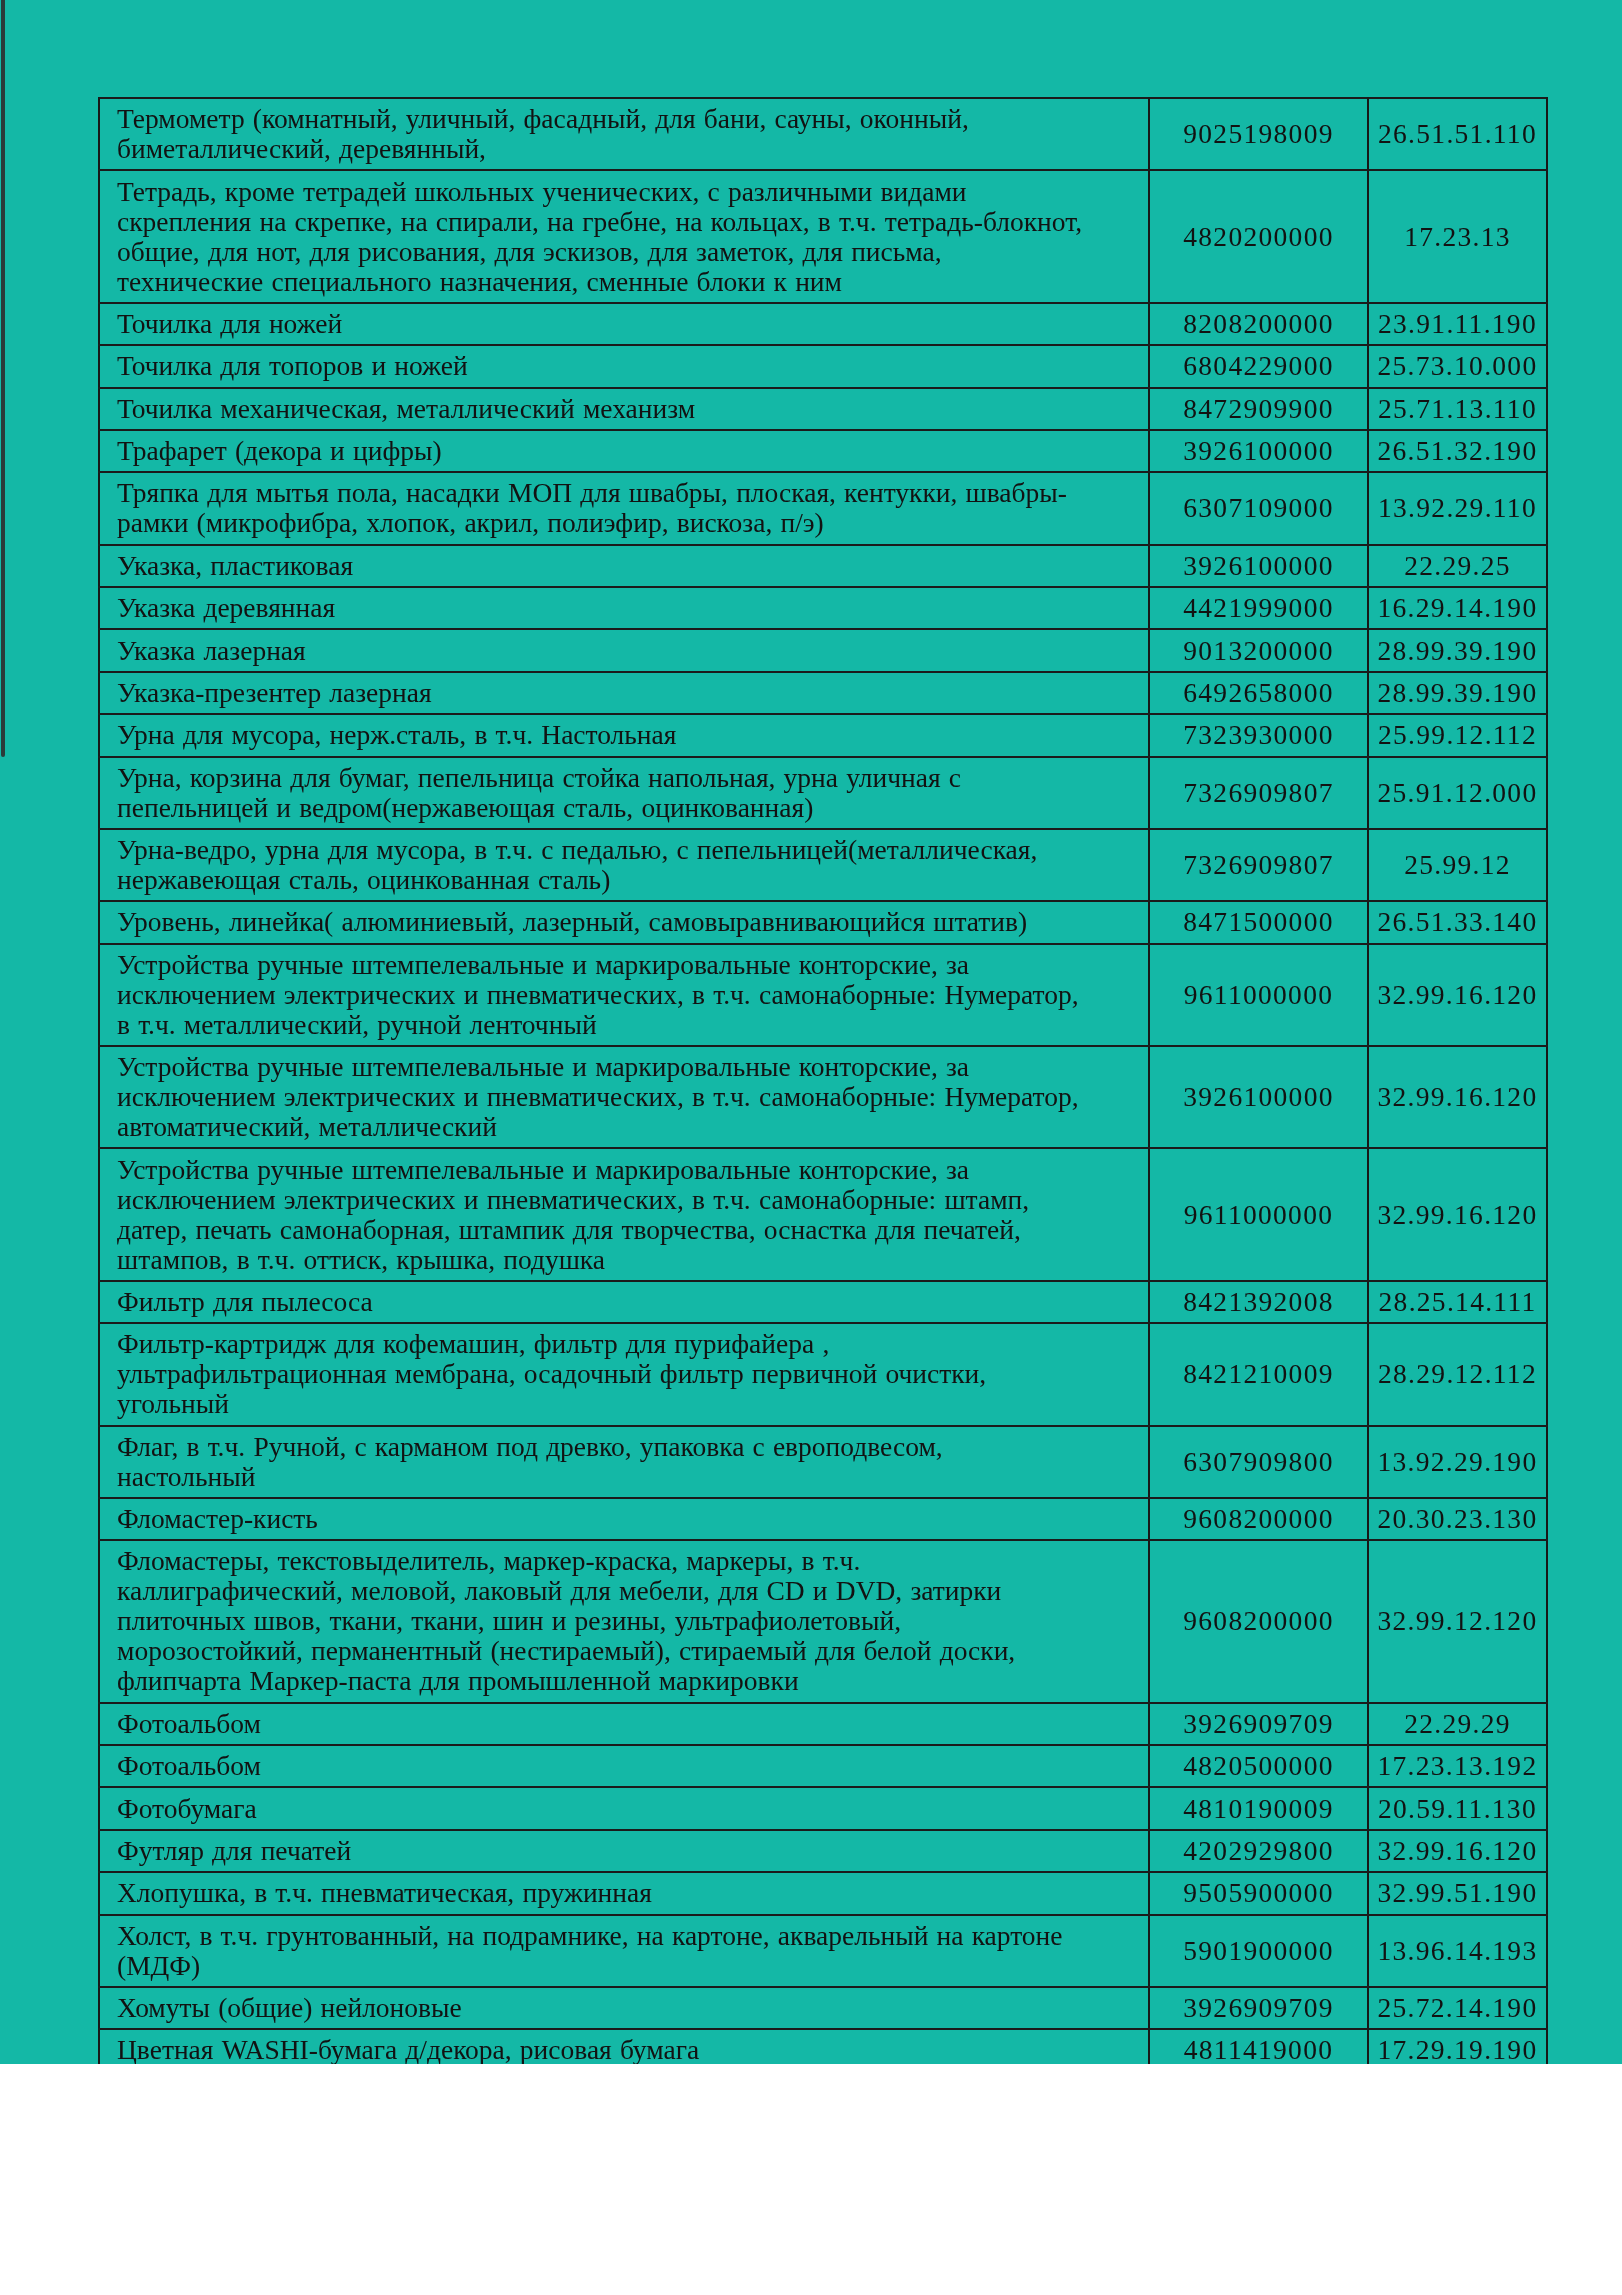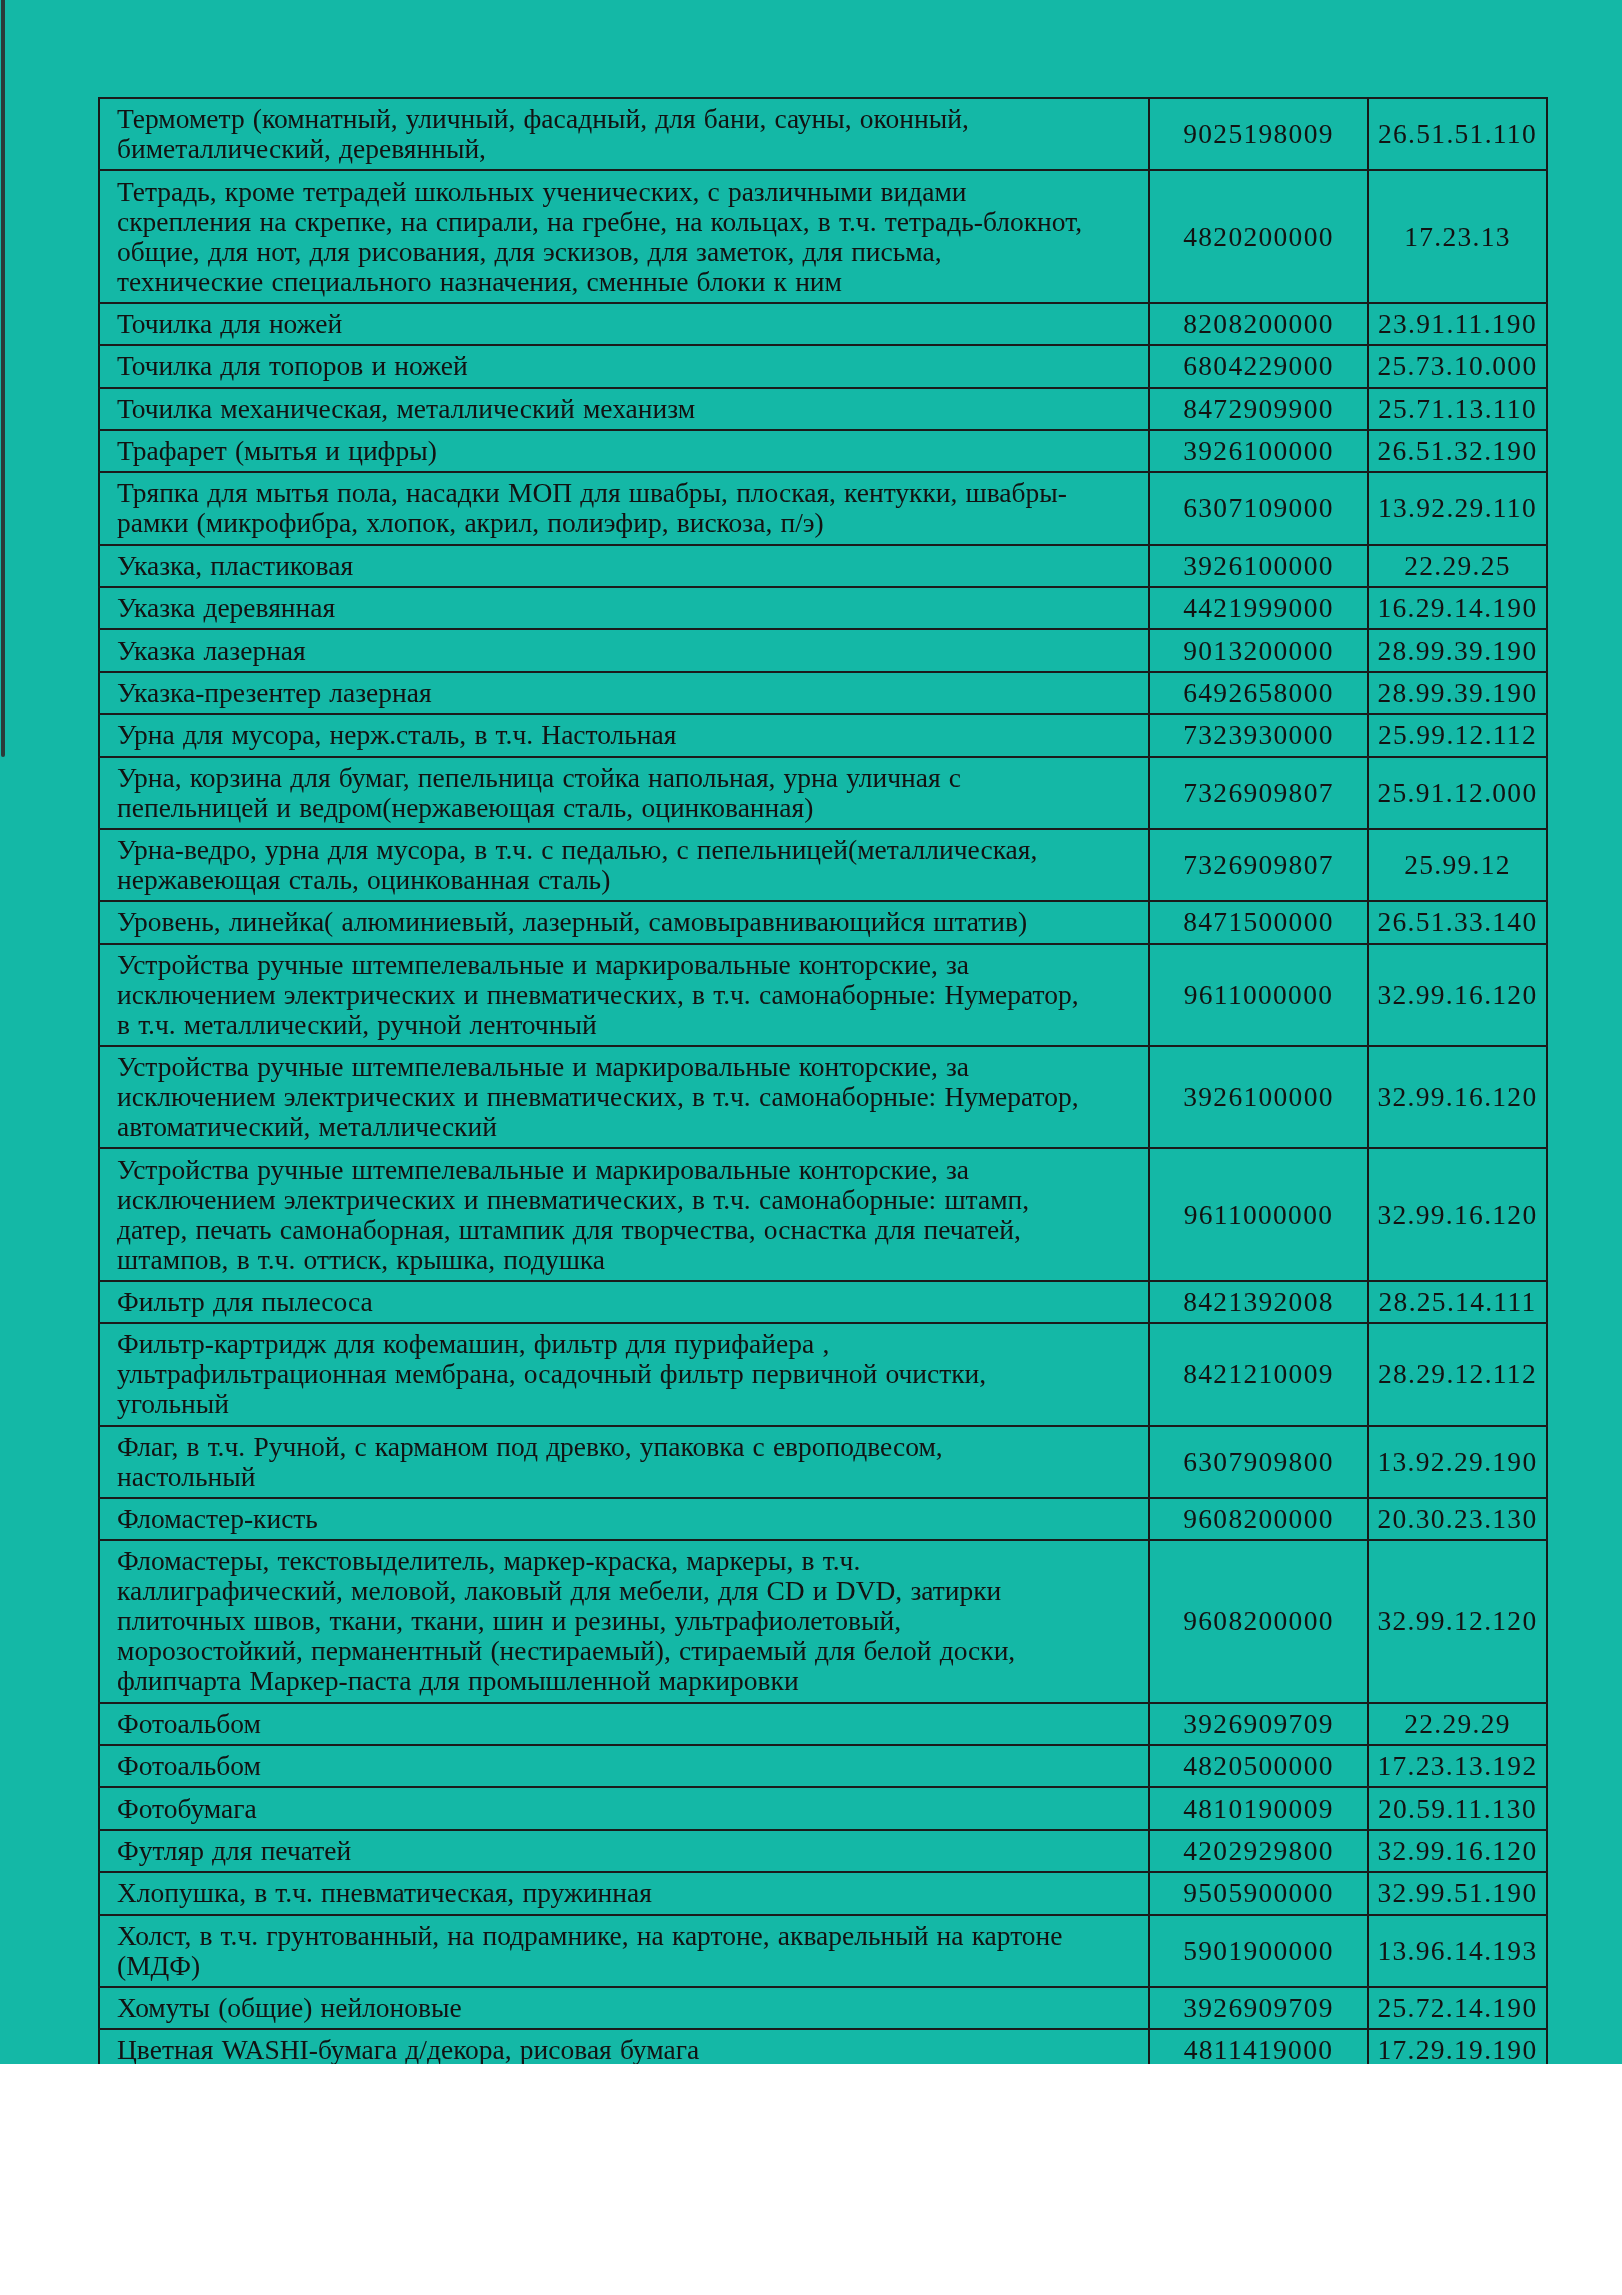--- a/index.html
+++ b/index.html
@@ -97,21 +97,21 @@
           <td class="desc">Точилка для топоров и ножей</td>
           <td class="code">6804229000</td>
           <td class="okpd">25.73.10.000</td>
         </tr>
         <tr>
           <td class="desc">Точилка механическая, металлический механизм</td>
           <td class="code">8472909900</td>
           <td class="okpd">25.71.13.110</td>
         </tr>
         <tr>
-          <td class="desc">Трафарет (мытья и цифры)</td>
+          <td class="desc">Трафарет (декора и цифры)</td>
           <td class="code">3926100000</td>
           <td class="okpd">26.51.32.190</td>
         </tr>
         <tr>
           <td class="desc">Тряпка для мытья пола, насадки МОП для швабры, плоская, кентукки, швабры-рамки (микрофибра,  хлопок, акрил, полиэфир, вискоза,  п/э)</td>
           <td class="code">6307109000</td>
           <td class="okpd">13.92.29.110</td>
         </tr>
         <tr>
           <td class="desc">Указка, пластиковая</td>

